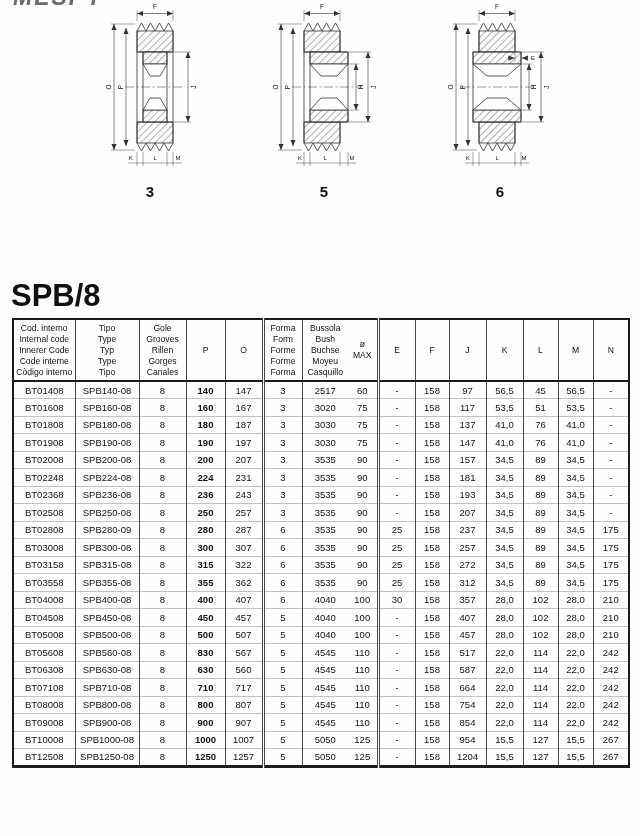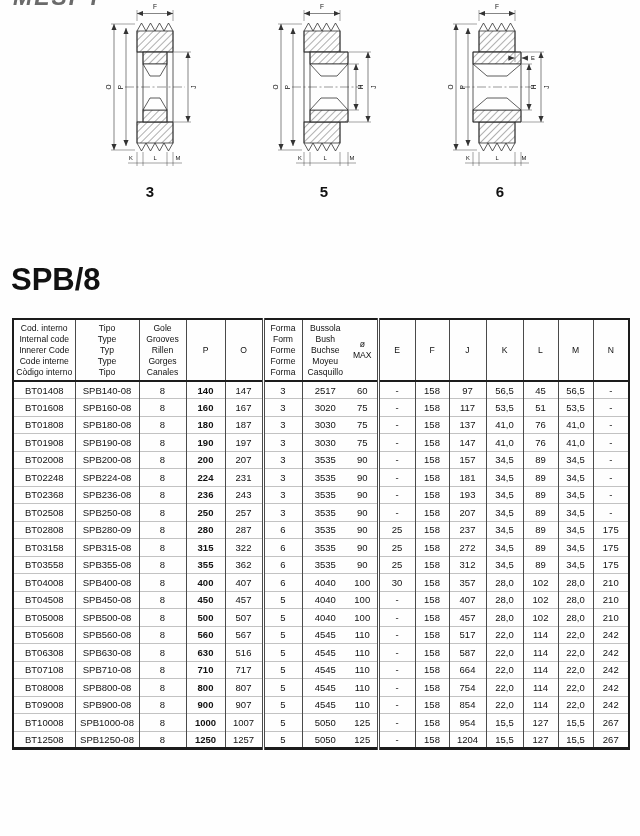--- a/index.html
+++ b/index.html
@@ -16,21 +16,21 @@
   .w{fill:#fefefe;stroke:#333;stroke-width:.8;}
   .dim{stroke:#333;stroke-width:.6;fill:none;marker-start:url(#arr);marker-end:url(#arr);}
   .dima{stroke:#333;stroke-width:.6;fill:none;marker-end:url(#arr);}
   .ext{stroke:#444;stroke-width:.5;}
   .cl{stroke:#333;stroke-width:.5;stroke-dasharray:9 2.5 2 2.5;}
   .diagrams text{font-family:"Liberation Sans",sans-serif;fill:#111;}
   .dt{font-size:6.5px;text-anchor:middle;}
   .dts{font-size:5.8px;text-anchor:middle;}
   .fl{font-size:15px;font-weight:bold;text-anchor:middle;}
   
-  .title{position:absolute;left:11px;top:262px;font-size:31px;font-weight:bold;letter-spacing:0;}
+  .title{position:absolute;left:11px;top:278px;font-size:31px;font-weight:bold;letter-spacing:0;}
   
   .tbl-wrap{position:absolute;left:12px;top:318px;width:616px;}
   table{border-collapse:collapse;table-layout:fixed;width:616px;
         border:2px solid #1c1c1c;border-bottom:3px solid #1c1c1c;}
   th,td{border-left:1px solid #4a4a4a;padding:0;text-align:center;vertical-align:middle;
         overflow:hidden;}
   th:first-child,td:first-child{border-left:none;}
   th:nth-child(6),td:nth-child(6){border-left:3px double #4a4a4a;}   
   th:nth-child(8),td:nth-child(8){border-left:none;}                 
   th:nth-child(9),td:nth-child(9){border-left:3px double #4a4a4a;}   
@@ -410,20 +410,37 @@
             <td>90</td>
             <td>25</td>
             <td>158</td>
             <td>237</td>
             <td>34,5</td>
             <td>89</td>
             <td>34,5</td>
             <td>175</td>
           </tr>
           <tr>
+            <td>BT03008</td>
+            <td>SPB300-08</td>
+            <td>8</td>
+            <td>300</td>
+            <td>307</td>
+            <td>6</td>
+            <td>3535</td>
+            <td>90</td>
+            <td>25</td>
+            <td>158</td>
+            <td>257</td>
+            <td>34,5</td>
+            <td>89</td>
+            <td>34,5</td>
+            <td>175</td>
+          </tr>
+          <tr>
             <td>BT03158</td>
             <td>SPB315-08</td>
             <td>8</td>
             <td>315</td>
             <td>322</td>
             <td>6</td>
             <td>3535</td>
             <td>90</td>
             <td>25</td>
             <td>158</td>
@@ -498,39 +515,39 @@
             <td>457</td>
             <td>28,0</td>
             <td>102</td>
             <td>28,0</td>
             <td>210</td>
           </tr>
           <tr>
             <td>BT05608</td>
             <td>SPB560-08</td>
             <td>8</td>
-            <td>560</td>
+            <td>830</td>
             <td>567</td>
             <td>5</td>
             <td>4545</td>
             <td>110</td>
             <td>-</td>
             <td>158</td>
             <td>517</td>
             <td>22,0</td>
             <td>114</td>
             <td>22,0</td>
             <td>242</td>
           </tr>
           <tr>
             <td>BT06308</td>
             <td>SPB630-08</td>
             <td>8</td>
             <td>630</td>
-            <td>516</td>
+            <td>560</td>
             <td>5</td>
             <td>4545</td>
             <td>110</td>
             <td>-</td>
             <td>158</td>
             <td>587</td>
             <td>22,0</td>
             <td>114</td>
             <td>22,0</td>
             <td>242</td>

